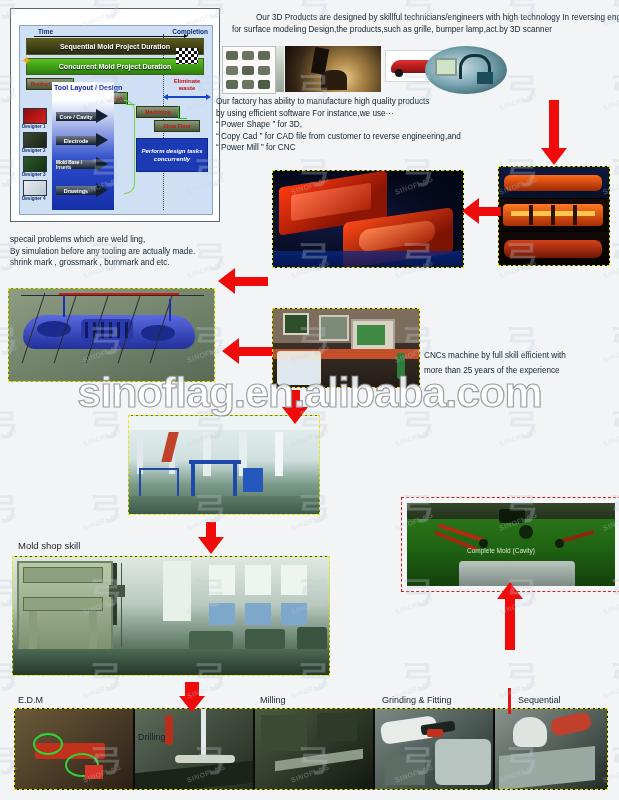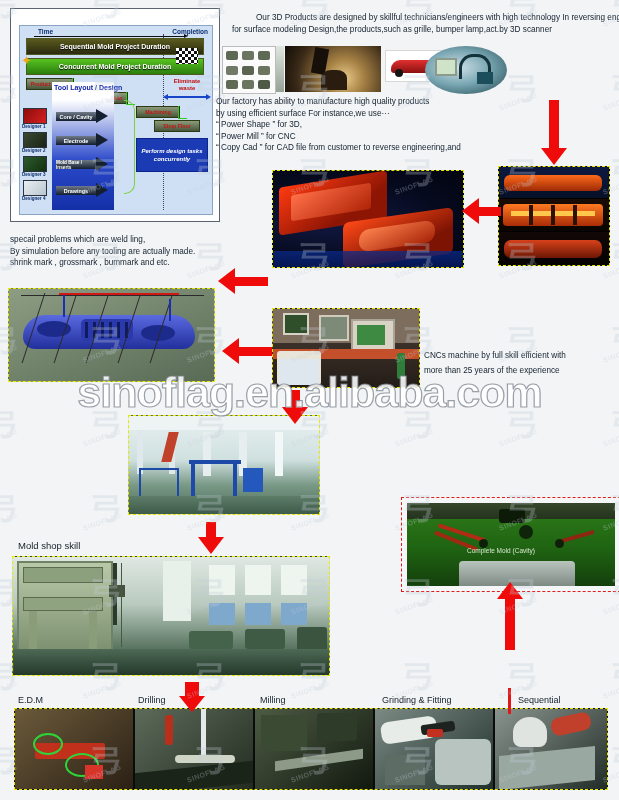--- a/index.html
+++ b/index.html
@@ -181,24 +181,24 @@
   <div style="position:absolute;left:42px;top:18px;width:8px;height:8px;background:#151515;border-radius:50%;"></div>
 </div>
 <div class="photo" style="left:425px;top:46px;width:82px;height:48px;border-radius:50%;background:radial-gradient(ellipse at 40% 45%, #cfe0e7 0%, #7aa7b3 45%, #1e4750 100%);">
   <div style="position:absolute;left:10px;top:12px;width:18px;height:14px;background:#cfe3c8;border:2px solid #8c9a8c;"></div>
   <div style="position:absolute;left:34px;top:8px;width:26px;height:22px;border:3px solid #13323a;border-bottom:none;border-radius:14px 14px 0 0;"></div>
   <div style="position:absolute;left:52px;top:26px;width:16px;height:12px;background:#1b4d5a;"></div>
 </div>
 
 <div class="txt" id="software" style="left:216px;top:96px;width:330px;">
   <div>Our factory has ability to manufacture high quality products</div>
-  <div>by using efficient surface For instance,we use···</div>
+  <div>by using efficient software For instance,we use···</div>
   <div>“ Power Shape ”  for 3D,</div>
+  <div>“ Copy Cad ”  for CAD file from customer to reverse engineering,and</div>
   <div>“ Power Mill ”  for CNC</div>
-  <div>“ Copy Cad ”  for CAD file from customer to reverse engineering,and</div>
 </div>
 
 <div class="arw" style="left:541px;top:100px;width:26px;height:66px;">
   <div class="arw-body" style="left:8px;top:0;width:10px;height:50px;"></div>
   <div class="arw-head head-down" style="left:0;top:48px;"></div>
 </div>
 
 <div class="photo dash-y" style="left:498px;top:166px;width:110px;height:98px;background:#000;">
   <div style="position:absolute;left:0;top:0;width:100%;height:31px;background:linear-gradient(180deg,#0e1940,#071028);">
     <div style="position:absolute;left:5px;top:8px;width:98px;height:16px;background:linear-gradient(180deg,#ff6a1a,#9c2a05);border-radius:6px;"></div>
@@ -349,21 +349,21 @@
   <div style="position:absolute;left:196px;top:46px;width:26px;height:22px;background:#7fa8cd;"></div>
   <div style="position:absolute;left:232px;top:46px;width:26px;height:22px;background:#7fa8cd;"></div>
   <div style="position:absolute;left:268px;top:46px;width:26px;height:22px;background:#7fa8cd;"></div>
   <div style="position:absolute;left:176px;top:74px;width:44px;height:18px;background:#45624a;border-radius:3px;"></div>
   <div style="position:absolute;left:232px;top:72px;width:40px;height:20px;background:#3f5b45;border-radius:3px;"></div>
   <div style="position:absolute;left:284px;top:70px;width:30px;height:24px;background:#3a5440;border-radius:3px;"></div>
   <div style="position:absolute;left:0;bottom:0;width:100%;height:26px;background:linear-gradient(180deg,#4d6a55,#24382a);"></div>
 </div>
 
 <div class="cap" style="left:18px;top:695px;">E.D.M</div>
-<div class="cap" style="left:138px;top:695px;">Drilling</div>
+<div class="cap" style="left:138px;top:732px;">Drilling</div>
 <div class="cap" style="left:260px;top:695px;">Milling</div>
 <div class="cap" style="left:382px;top:695px;">Grinding &amp; Fitting</div>
 <div class="cap" style="left:518px;top:695px;">Sequential</div>
 <div class="thin-red" style="left:508px;top:688px;width:3px;height:26px;"></div>
 
 <div class="arw" style="left:175px;top:682px;width:36px;height:32px;">
   <div class="arw-body" style="left:10px;top:0;width:14px;height:18px;"></div>
   <div class="arw-head head-down" style="left:4px;top:14px;border-left-width:13px;border-right-width:13px;border-top-width:16px;"></div>
 </div>
 

